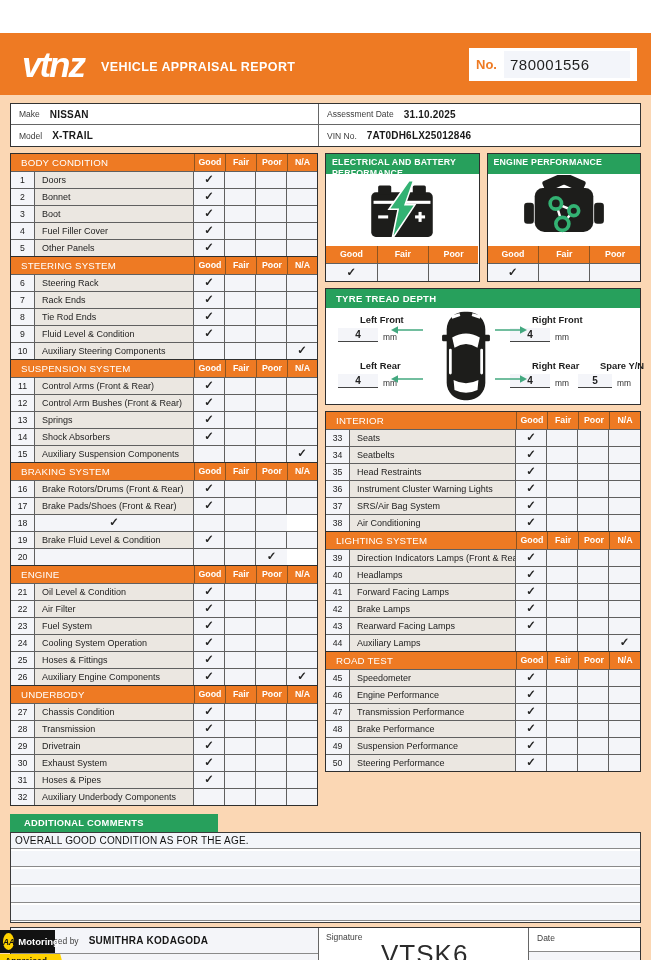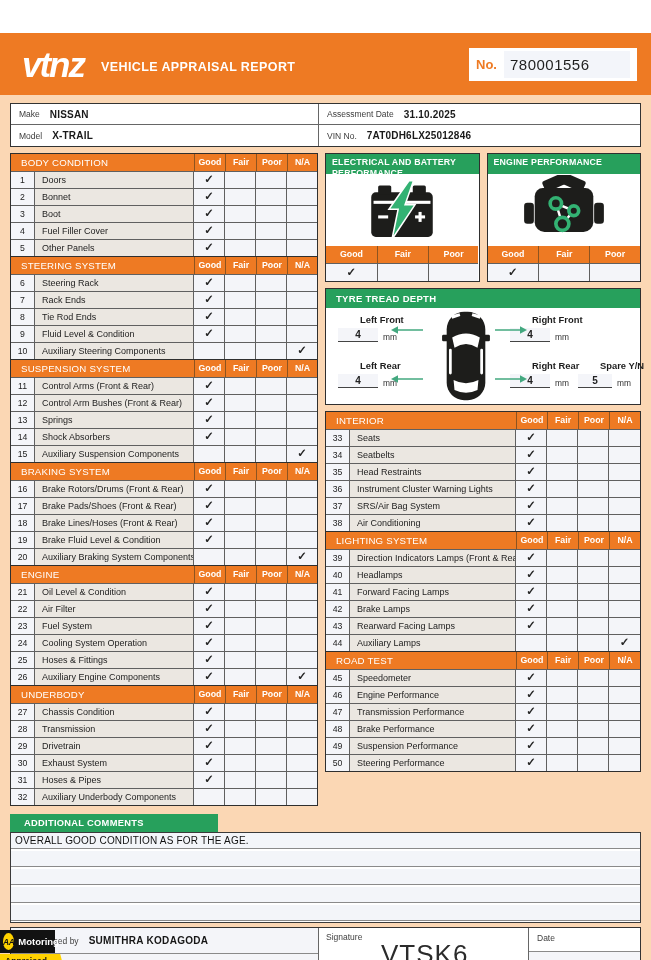--- a/index.html
+++ b/index.html
@@ -336,41 +336,39 @@
               <div class="c-label">Brake Pads/Shoes (Front &amp; Rear)</div>
               <div class="c-cell">
                 <span class="tick">✓</span>
               </div>
               <div class="c-cell"></div>
               <div class="c-cell"></div>
               <div class="c-cell"></div>
             </div>
             <div class="c-row">
               <div class="c-num">18</div>
-              <div class="c-label">Brake Lines/Hoses (Front &amp; Rear)</div>
               <div class="c-cell">
                 <span class="tick">✓</span>
               </div>
               <div class="c-cell"></div>
               <div class="c-cell"></div>
               <div class="c-cell"></div>
             </div>
             <div class="c-row">
               <div class="c-num">19</div>
               <div class="c-label">Brake Fluid Level &amp; Condition</div>
               <div class="c-cell">
                 <span class="tick">✓</span>
               </div>
               <div class="c-cell"></div>
               <div class="c-cell"></div>
               <div class="c-cell"></div>
             </div>
             <div class="c-row">
               <div class="c-num">20</div>
-              <div class="c-label">Auxiliary Braking System Components</div>
               <div class="c-cell"></div>
               <div class="c-cell"></div>
               <div class="c-cell"></div>
               <div class="c-cell">
                 <span class="tick">✓</span>
               </div>
             </div>
           </div>
           <div class="check-table">
             <div class="sec-head">

